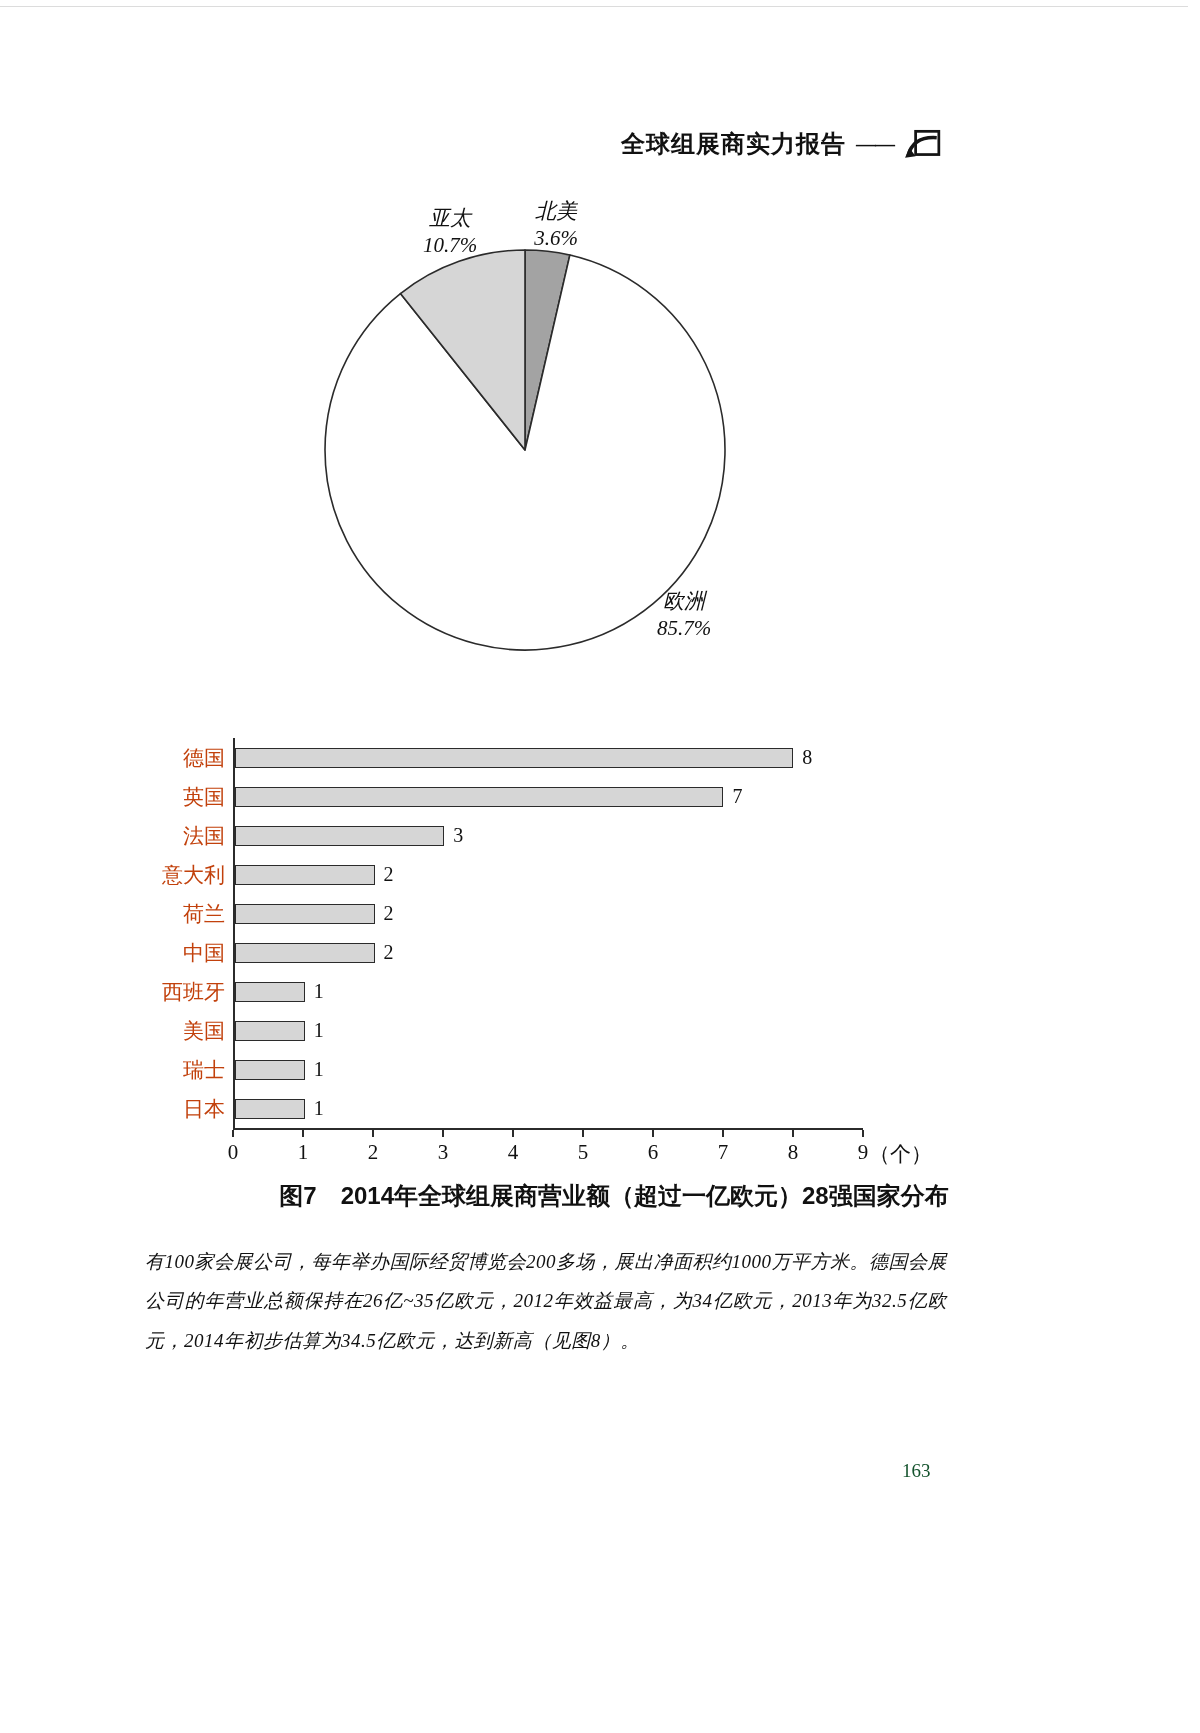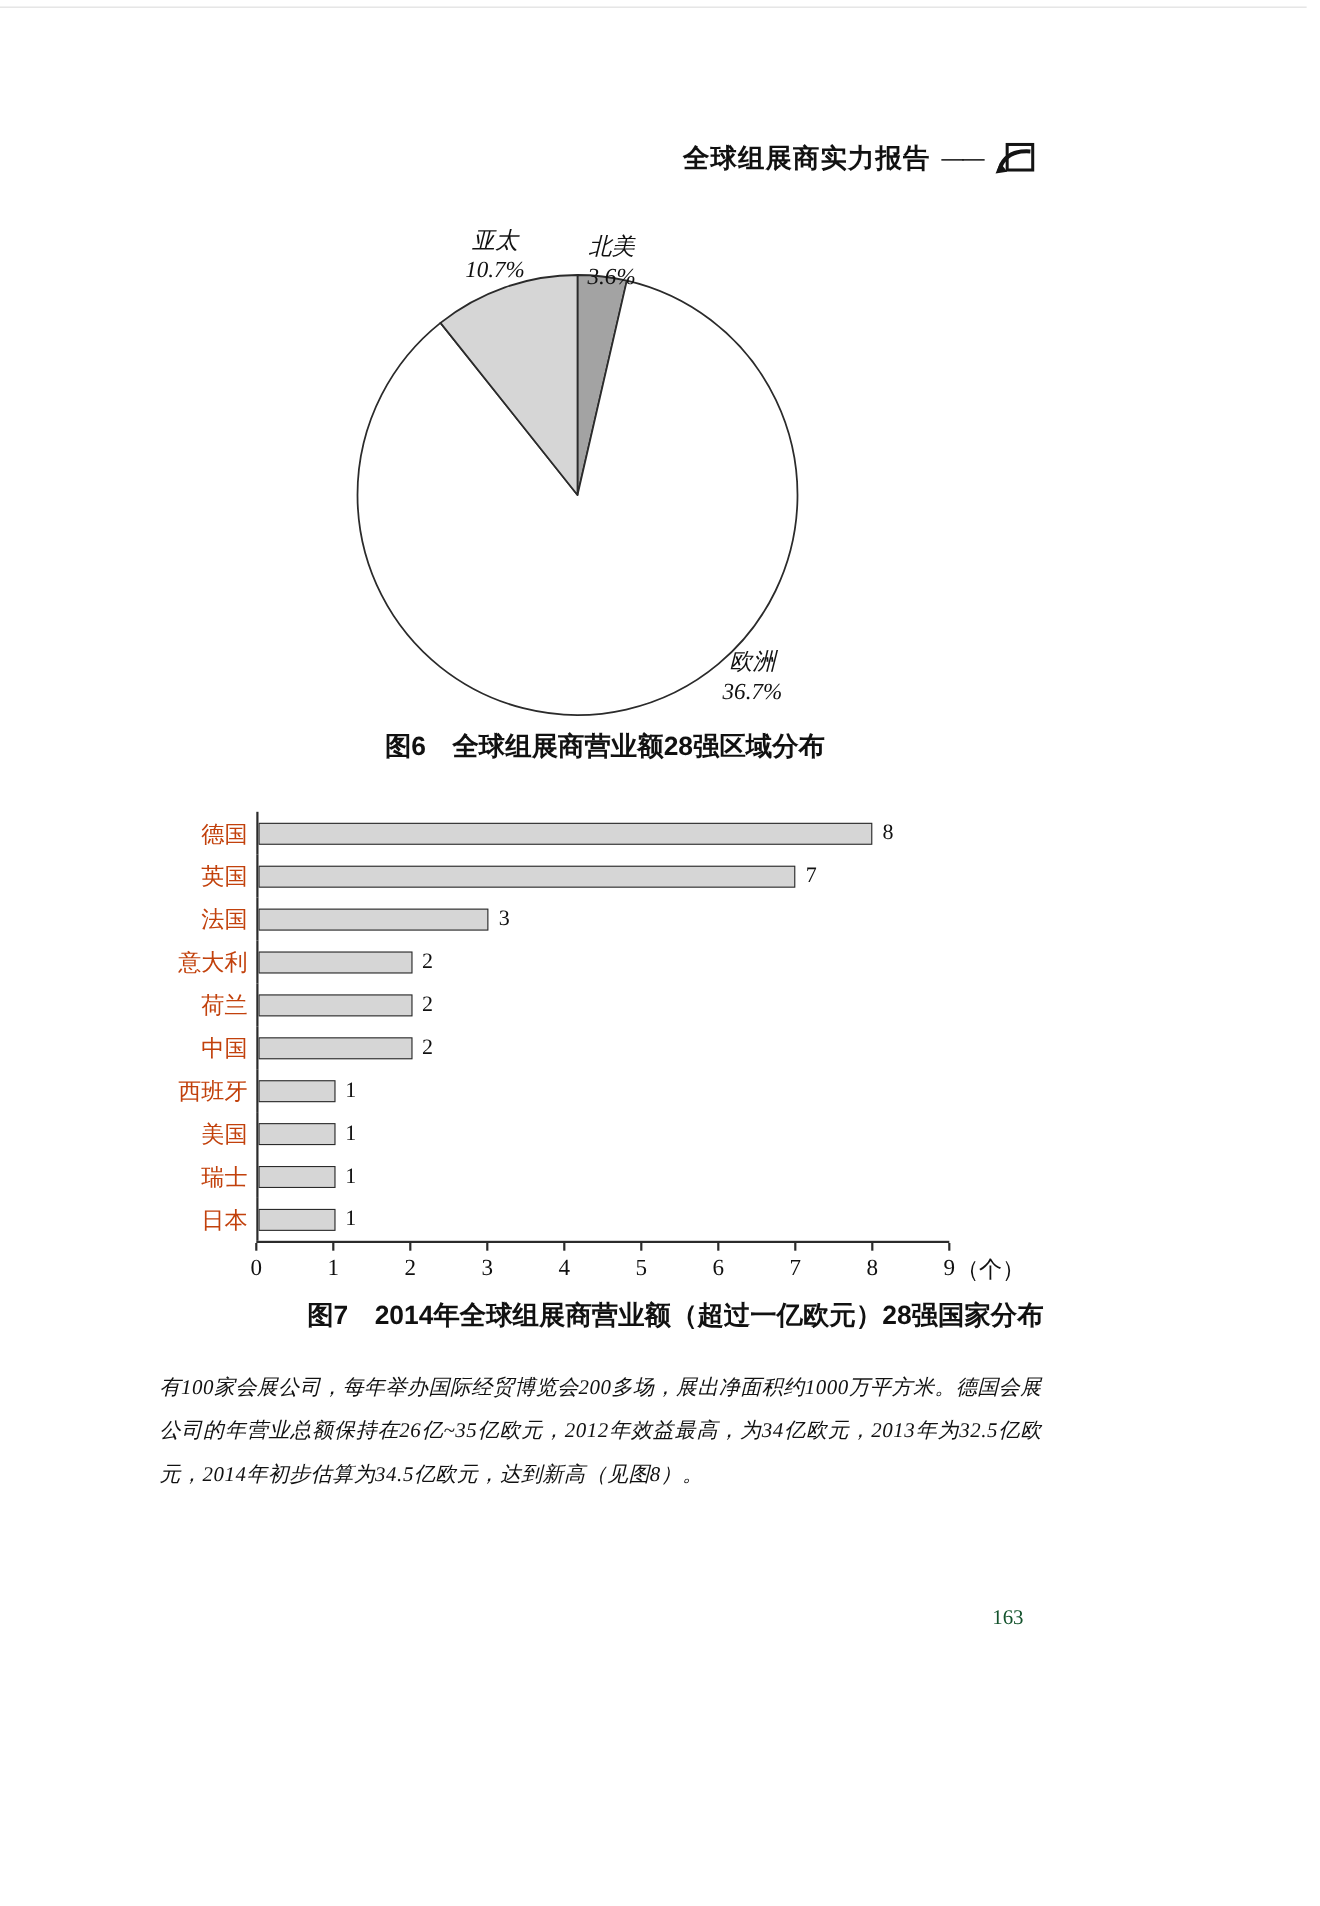--- a/index.html
+++ b/index.html
@@ -13,21 +13,21 @@
   
   .header { position:absolute; top:128px; right:246px; display:flex; align-items:center; gap:10px; }
   .header-title { font-family:"Liberation Sans", sans-serif; font-weight:bold; font-size:24px; letter-spacing:1px; color:#111; }
   .header-dash { font-size:20px; letter-spacing:-1px; color:#111; font-weight:bold; }
   .logo { display:inline-flex; align-items:center; }
 
   
   .pie-wrap { position:absolute; left:317px; top:242px; width:416px; height:416px; }
   .pie-label { position:absolute; text-align:center; font-size:21px; line-height:1.3; color:#111;font-style:italic; }
   .pie-label-yatai  { left:405px; top:205px; width:90px; }
-  .pie-label-beimei { left:513px; top:198px; width:86px;margin-top:13px; }
+  .pie-label-beimei { left:513px; top:198px; width:86px; }
   .pie-label-ouzhou { left:638px; top:588px; width:92px; }
 
   .fig-caption {
     position:absolute; text-align:center;
     font-family:"Liberation Sans", sans-serif; font-weight:bold; font-size:24px; color:#111;
   }
   .caption-fig6 { top:662px; left:0; width:1100px; }
   .caption-fig7 { top:1180px; left:0; width:1200px;padding-left:28px; }
 
   
@@ -79,23 +79,22 @@
   <div class="pie-label pie-label-beimei">
     <div>北美</div>
     <div>3.6%</div>
   </div>
   <div class="pie-label pie-label-yatai">
     <div>亚太</div>
     <div>10.7%</div>
   </div>
   <div class="pie-label pie-label-ouzhou">
     <div>欧洲</div>
-    <div>36.7%</div>
-  </div>
-  <div class="fig-caption caption-fig6">图6　全球组展商营业额28强区域分布</div>
+    <div>85.7%</div>
+  </div>
 
   <div class="barchart">
     <div id="bar-rows">
         <div class="bar-row">
           <div class="bar-cat">德国</div>
           <div class="bar-track">
             <div class="bar" style="width: 88.8889%; background: rgb(214, 214, 214);"></div>
             <span class="bar-val">8</span>
           </div>
         </div>

